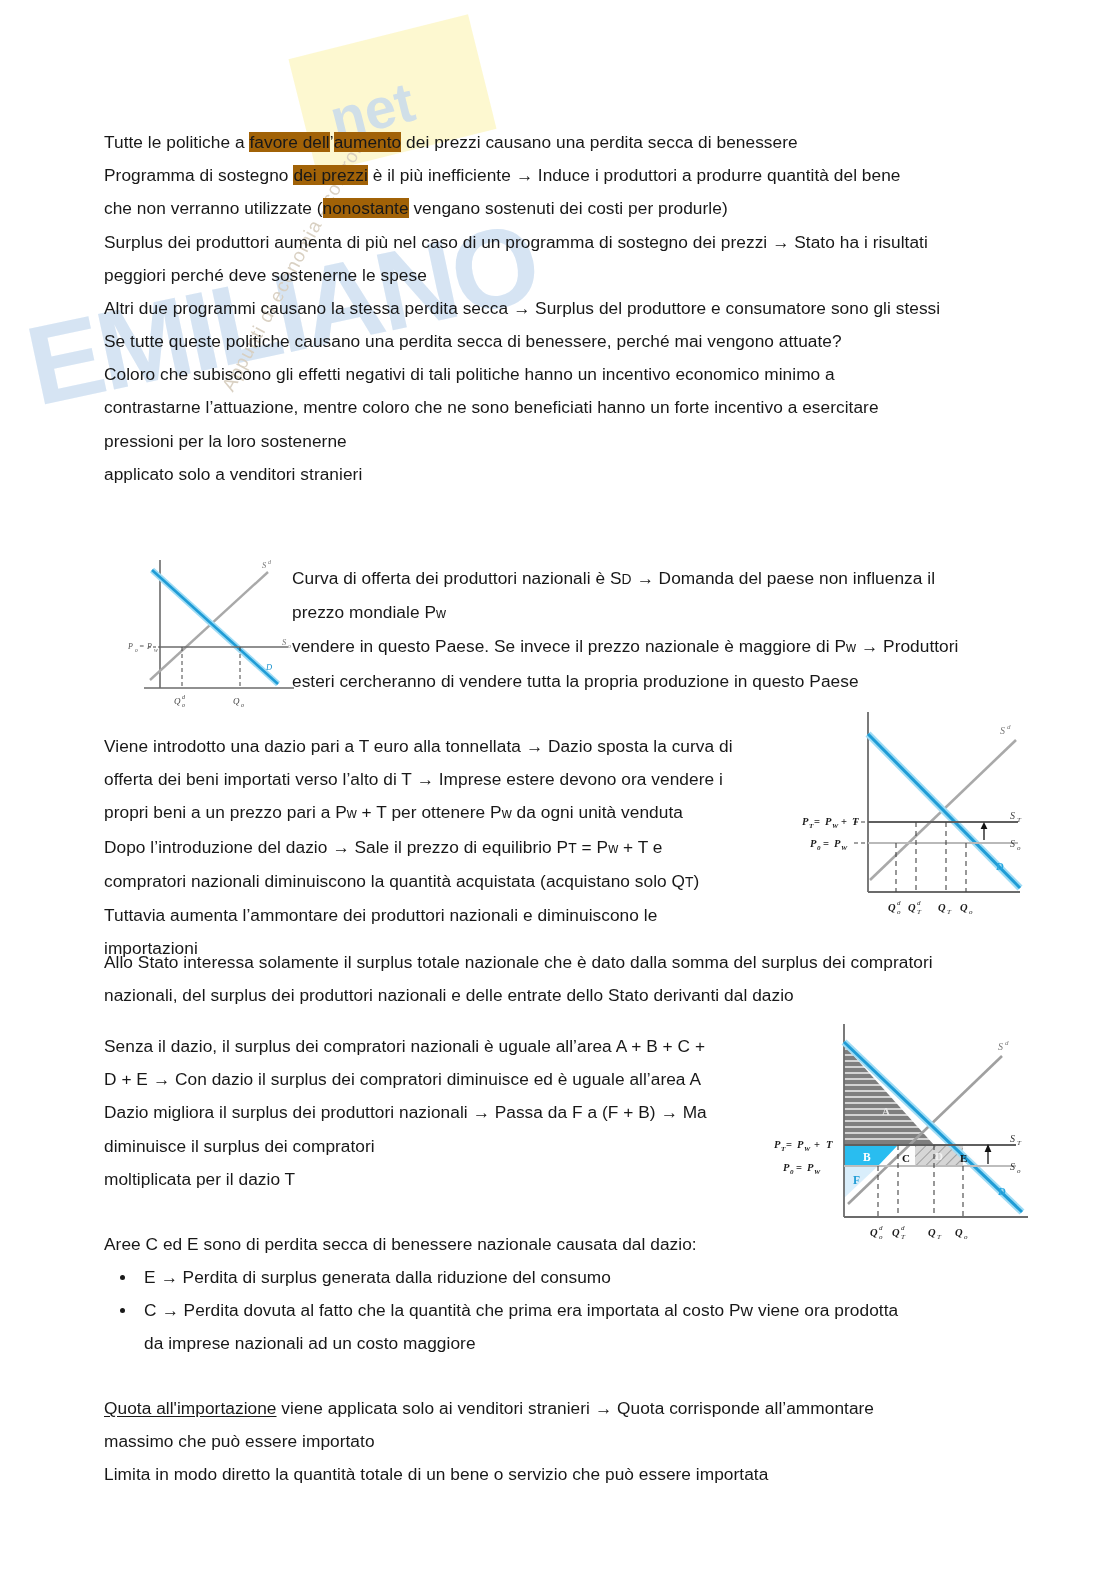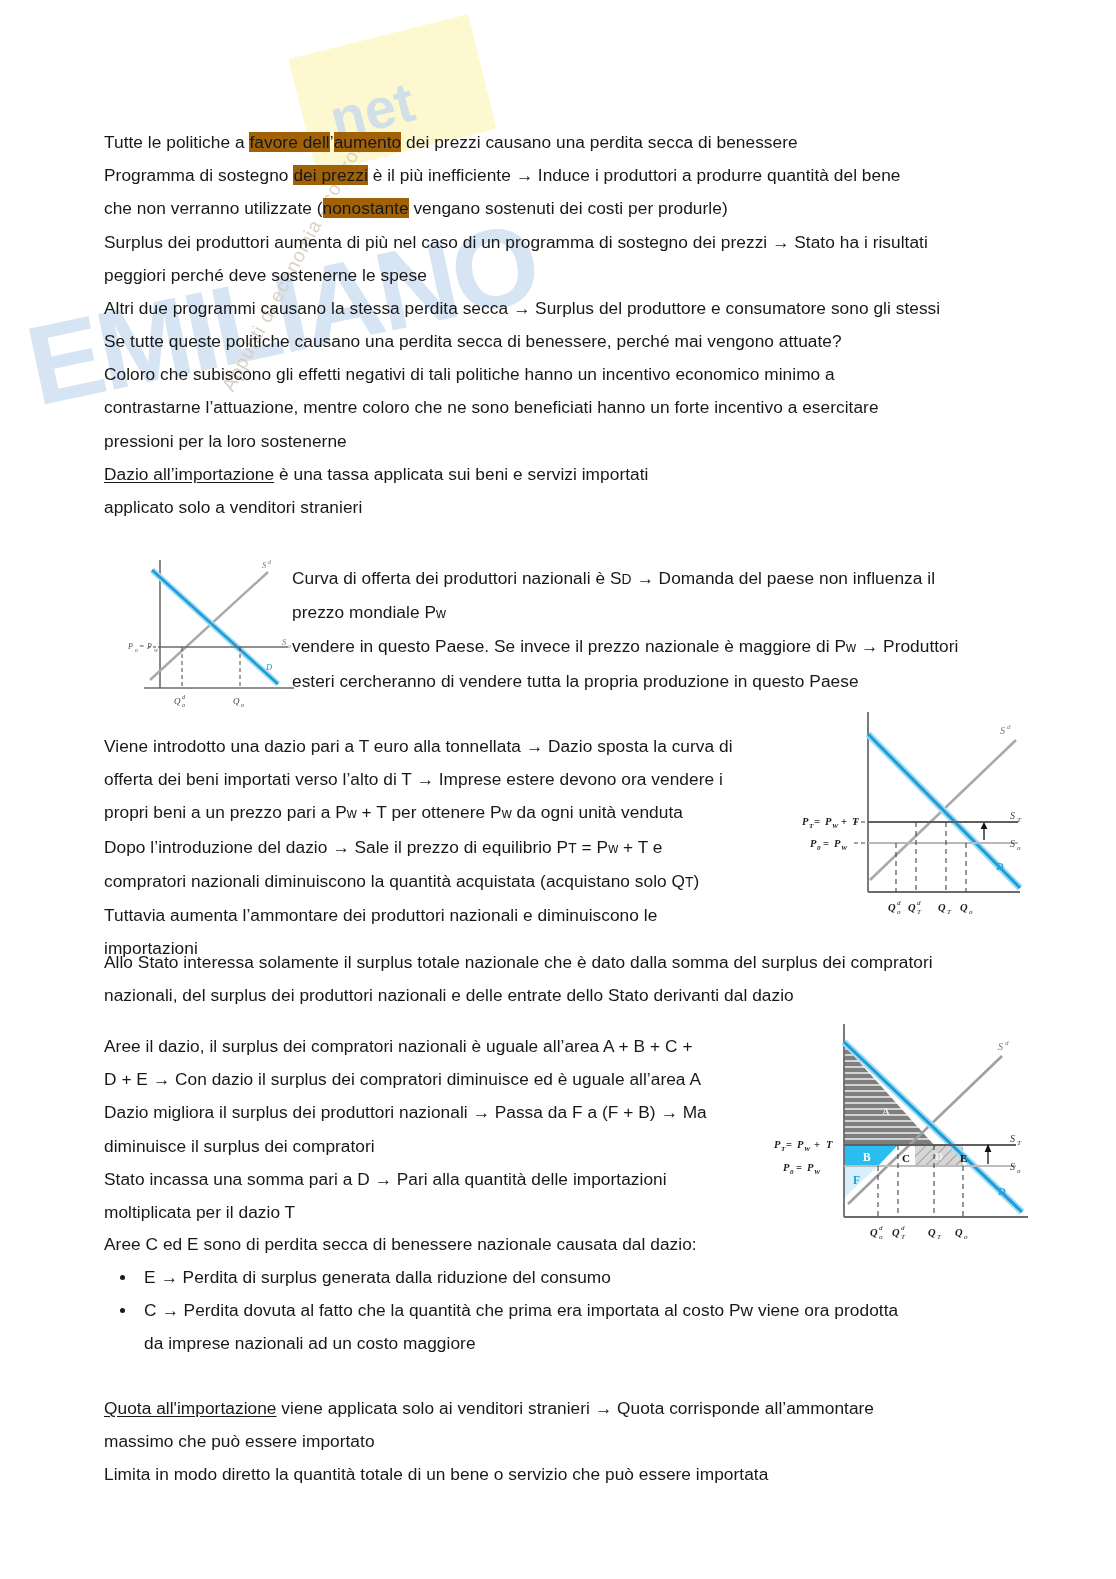--- a/index.html
+++ b/index.html
@@ -105,21 +105,20 @@
   </div>
 
   <div class="para w-full" style="top:325px;">
     <div>Se tutte queste politiche causano una perdita secca di benessere, perché mai vengono attuate?</div>
     <div>Coloro che subiscono gli effetti negativi di tali politiche hanno un incentivo economico minimo a</div>
     <div>contrastarne l’attuazione, mentre coloro che ne sono beneficiati hanno un forte incentivo a esercitare</div>
     <div>pressioni per la loro sostenerne</div>
   </div>
 
   <div class="para w-full" style="top:458px;">
-    <div><span class="u">Dazio all’importazione</span><span> è una tassa applicata sui beni e servizi importati</span></div>
     <div>applicato solo a venditori stranieri</div>
   </div>
 
   <div class="fig" style="left:128px; top:552px;">
     <svg width="168" height="162" viewBox="0 0 168 162">
 
       <line x1="32" y1="8" x2="32" y2="136" stroke="#6b6b6b" stroke-width="1.6"></line>
       <line x1="16" y1="136" x2="166" y2="136" stroke="#6b6b6b" stroke-width="1.6"></line>
 
       <line x1="22" y1="128" x2="140" y2="20" stroke="#a9a9a9" stroke-width="2.4"></line>
@@ -226,25 +225,24 @@
       <text x="181" y="212" font-family="Liberation Serif, serif" font-size="7" font-style="italic" fill="#1a1a1a">o</text>
     </svg>
   </div>
 
   <div class="para w-full" style="top:946px;">
     <div>Allo Stato interessa solamente il surplus totale nazionale che è dato dalla somma del surplus dei compratori</div>
     <div>nazionali, del surplus dei produttori nazionali e delle entrate dello Stato derivanti dal dazio</div>
   </div>
 
   <div class="para" style="left:104px; top:1030px; width:660px;">
-    <div>Aree il dazio, il surplus dei compratori nazionali è uguale all’area A + B + C +</div>
+    <div>Senza il dazio, il surplus dei compratori nazionali è uguale all’area A + B + C +</div>
     <div>D + E → Con dazio il surplus dei compratori diminuisce ed è uguale all’area A</div>
     <div>Dazio migliora il surplus dei produttori nazionali → Passa da F a (F + B) → Ma</div>
     <div>diminuisce il surplus dei compratori</div>
-    <div>Stato incassa una somma pari a D → Pari alla quantità delle importazioni</div>
     <div>moltiplicata per il dazio T</div>
   </div>
   <div class="para" style="left:104px; top:1228px; width:912px;">
     <div>Aree C ed E sono di perdita secca di benessere nazionale causata dal dazio:</div>
   </div>
   <ul class="bullets para" style="left:104px; top:1261px; width:912px;">
     <li><span>E → Perdita di surplus generata dalla riduzione del consumo</span></li>
     <li><span>C → Perdita dovuta al fatto che la quantità che prima era importata al costo Pw viene ora prodotta</span></li>
   </ul>
   <div class="para" style="left:144px; top:1327px; width:880px;">

